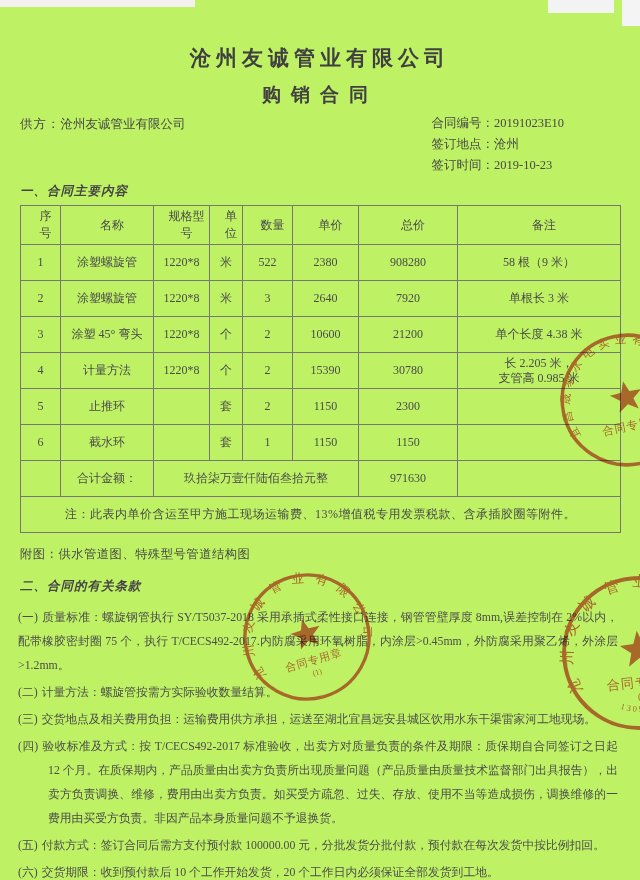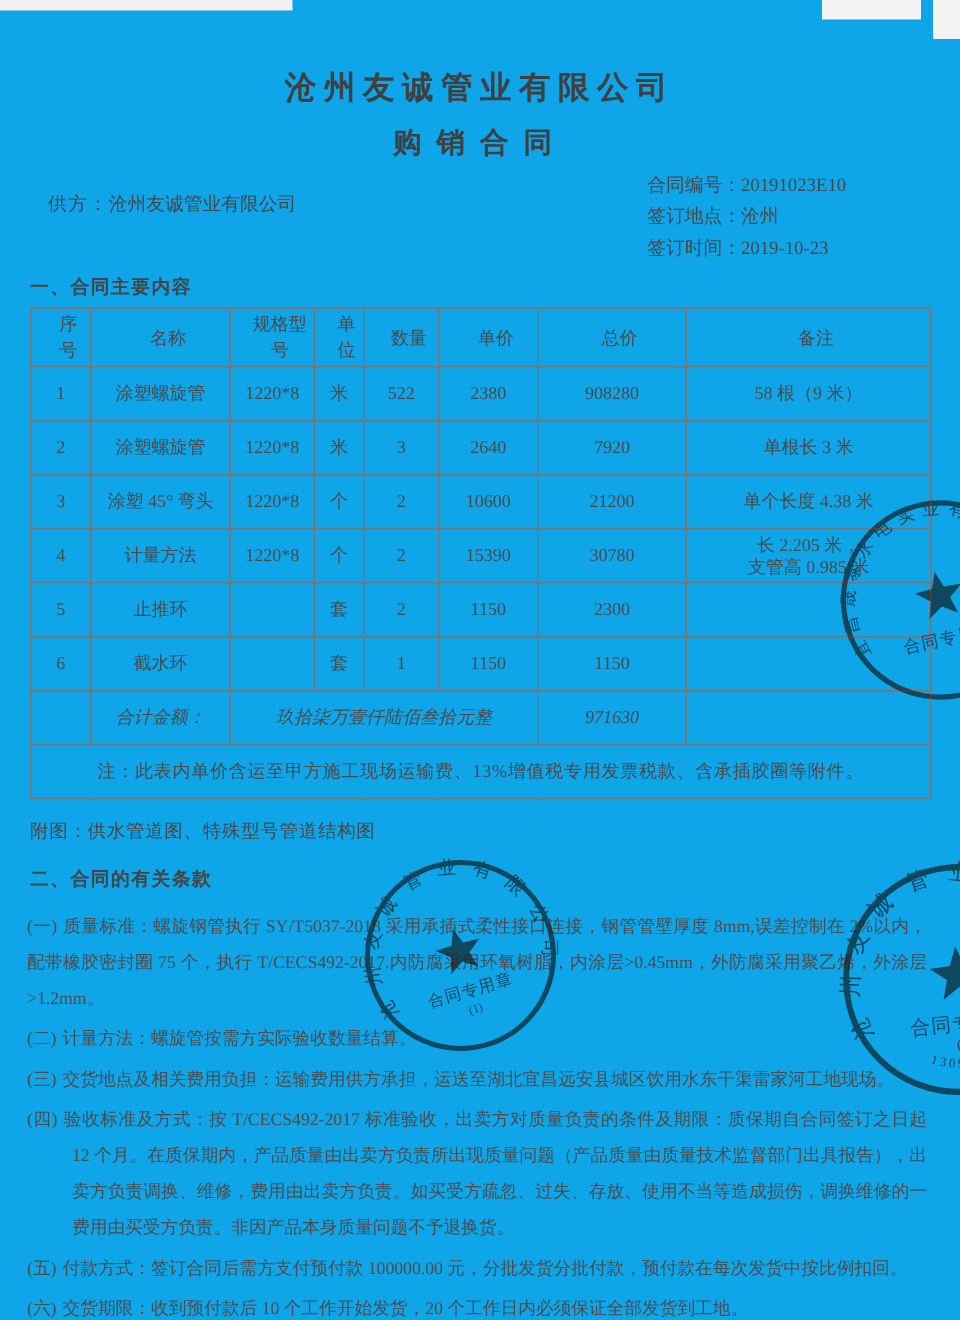--- a/index.html
+++ b/index.html
@@ -1,45 +1,45 @@
 <!DOCTYPE html>
 <html><head>
 <meta charset="utf-8">
 <style>
   html,body{margin:0;padding:0;}
   body{width:640px;height:880px;background:#ffffff;}
-  .page{position:relative;width:640px;height:880px;background:#0ea5e9;overflow:hidden;
+  .page{position:relative;width:640px;height:880px;background:#bef264;overflow:hidden;
         font-family:"Liberation Serif","DejaVu Serif",serif;color:#474747;}
   
   .artifact{position:absolute;pointer-events:none;}
   .art-top-left{left:0;top:0;width:195px;height:7px;background:#f6efef;}
   .art-top-right{left:548px;top:0;width:66px;height:13px;background:#f3f3f3;}
   .art-top-corner{left:622px;top:0;width:18px;height:26px;background:#f4f4f4;}
 
   .titles{padding-top:44px;text-align:center;}
   .title-company{font-size:21px;letter-spacing:5px;font-weight:600;color:#404040;}
   .title-doc{margin-top:10px;font-size:19px;letter-spacing:10px;font-weight:700;color:#404040;}
 
   .info{display:flex;justify-content:space-between;margin:8px 20px 0 20px;}
   .info-left{width:380px;font-size:12.5px;}
-  .info-left .supplier{margin:12px;}
+  .info-left .supplier{margin:0;}
   .info-left .buyer{margin:33px 0 0 0;}
   .info-right{width:196px;font-size:12.5px;margin-left:46px;}
   .info-right p{margin:0 0 7px 0;line-height:14px;}
   .lbl{letter-spacing:1px;}
 
-  .sec-heading{margin:4px 0 0 20px;font-size:12.5px;font-weight:600;color:#454545;letter-spacing:1px;}
+  .sec-heading{margin:4px 0 0 20px;font-size:12.5px;font-weight:600;color:#454545;letter-spacing:1px;font-style:italic;}
 
   table.items{border-collapse:collapse;width:600px;margin:5px 0 0 20px;table-layout:fixed;}
   table.items th,table.items td{border:1px solid #767676;font-size:12px;font-weight:normal;
         text-align:center;vertical-align:middle;color:#4a4a4a;padding:2px 3px;overflow:hidden;}
   table.items th{height:28px;padding-left:13px;}
   table.items td{height:31px;}
   td.remark{white-space:pre-line;line-height:15px;}
-  tr.total-row td{height:31px;font-style:italic;}
+  tr.total-row td{height:31px;}
   td.note-cell{text-align:left;height:auto;padding:9px 6px;letter-spacing:.5px;}
 
   .attach{margin:13px 0 0 20px;font-size:12.3px;letter-spacing:.5px;}
   .sec2{margin-top:15px;}
   .clauses{margin:10px 22px 0 18px;}
   .clause{font-size:11.8px;line-height:24px;margin:0 0 3px 0;text-align:justify;color:#4c4c4c;}
   .clause.hang{padding-left:30px;text-indent:-30px;}
   .cnum{margin-right:4px;}
 
   

